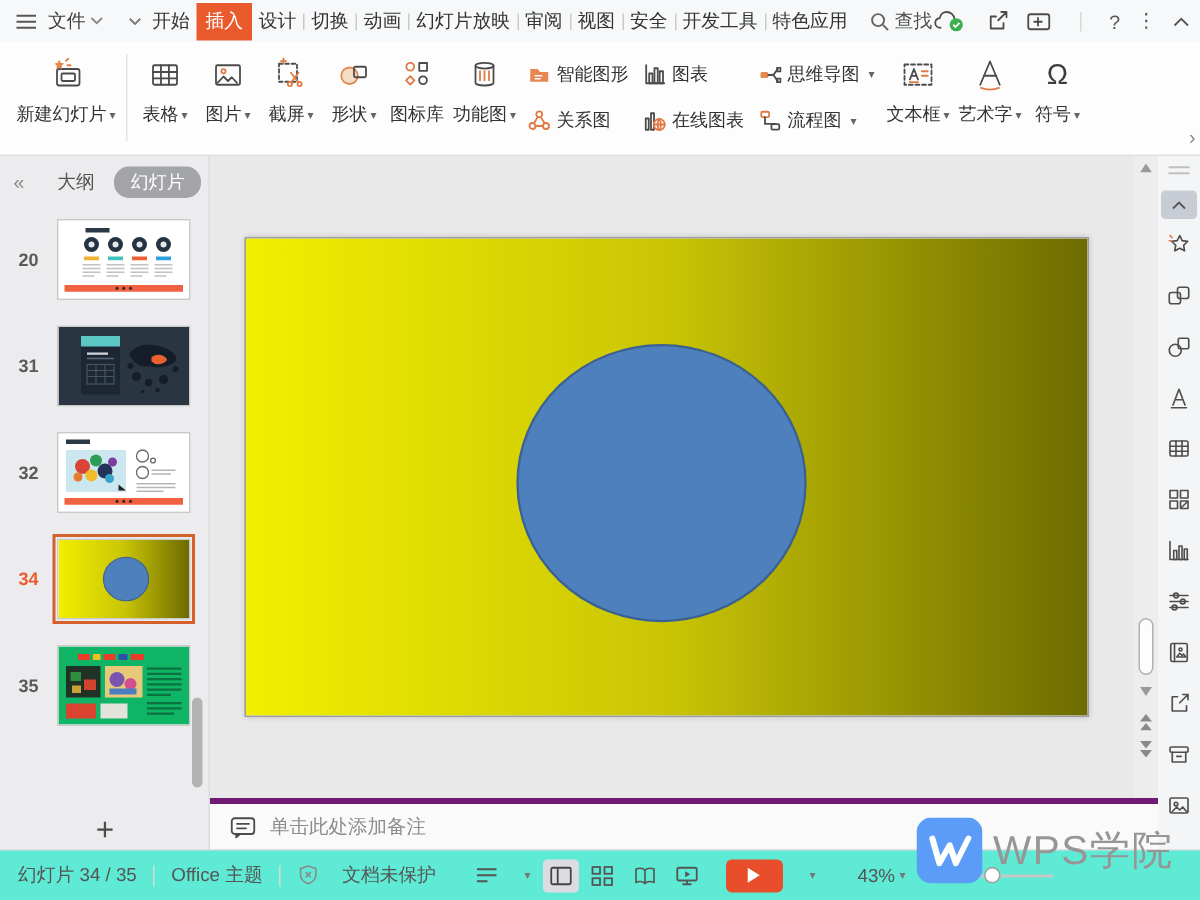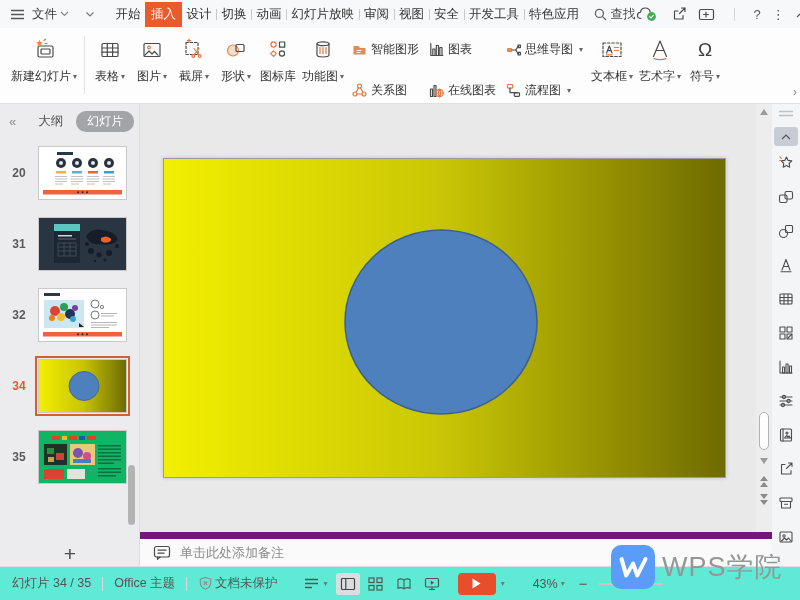--- a/index.html
+++ b/index.html
@@ -5,35 +5,35 @@
   html,body{margin:0;padding:0;width:800px;height:600px;overflow:hidden;
     font-family:"Liberation Sans","DejaVu Sans",sans-serif;background:#fff;
     -webkit-font-smoothing:antialiased;}
   *{box-sizing:border-box;white-space:nowrap;}
   
   .menubar{position:absolute;left:0;top:0;width:800px;height:28px;background:#f7f8f9;
     display:flex;align-items:center;padding:0 10px;font-size:12.5px;color:#3c3c3c;z-index:5;}
   .mb-ico{display:inline-flex;align-items:center;justify-content:center;color:#555;}
   .file-lbl{margin:0 3px 0 7px;}
   .vdiv{width:1px;height:13px;background:#d7d7d7;margin:0 8px;}
-  .tabs{display:flex;align-items:center;margin-left:16px;}
+  .tabs{display:flex;align-items:center;margin-left:2px;}
   .tab{padding:4px 4.5px;color:#333;cursor:default;}
   .tab.active{background:var(--accent);color:#fff;padding:4px 6px;}
   .tsep{width:1px;height:11px;background:#c9c9c9;}
   .search{display:flex;align-items:center;margin-left:10px;color:#4d4d4d;gap:4px;}
   .mb-right{margin-left:auto;display:flex;align-items:center;gap:11px;color:#555;}
   .glyph{font-size:13px;color:#555;}
   
   .ribbon{position:absolute;left:0;top:28px;width:800px;height:76px;background:#fdfdfd;
     border-bottom:1px solid #e1e1e1;display:flex;align-items:flex-start;padding-left:8px;}
   .rbL{display:flex;flex-direction:column;align-items:center;padding:9px 3px 0;min-width:42px;}
   .rbL .rlbl{margin-top:5px;font-size:12px;color:#333;display:flex;align-items:center;}
   .cr{font-style:normal;font-size:8px;color:#666;margin-left:2px;}
   .rb-div{width:1px;height:58px;background:#e4e4e4;margin:8px 4px 0;}
-  .rbStack{display:flex;flex-direction:column;gap:24px;padding:13px 5px 0;}
+  .rbStack{display:flex;flex-direction:column;gap:14px;padding:13px 5px 0;}
   .rbS{display:flex;align-items:center;gap:4px;font-size:12px;color:#333;}
   .sk{stroke:#4b4b4b;fill:none;stroke-width:1.2;stroke-linecap:round;stroke-linejoin:round;}
   .ok{stroke:#e07a45;fill:none;stroke-width:1.2;stroke-linecap:round;stroke-linejoin:round;}
   .rib-expand{position:absolute;right:3px;top:56px;color:#888;font-size:13px;}
   
   .lpanel{position:absolute;left:0;top:104px;width:140px;height:462px;background:#ececee;
     border-right:1px solid #dcdcdc;}
   .ptabs{height:34px;display:flex;align-items:center;padding:0 9px;font-size:12.5px;color:#555;}
   .chev-l{font-size:13px;color:#8a8a8a;margin-right:22px;}
   .ptab-outline{margin-right:13px;}
@@ -48,21 +48,21 @@
   .lp-scroll{position:absolute;left:128px;top:361px;width:7px;height:60px;border-radius:4px;background:#b3b3b3;}
   .add-slide{position:absolute;left:0;bottom:2px;width:140px;text-align:center;
     font-size:21px;font-weight:300;color:#4c4c4c;line-height:20px;}
   
   .canvas{position:absolute;left:140px;top:104px;width:616px;height:428px;background:#e9e9ea;}
   .slide{position:absolute;left:23px;top:54px;width:563px;height:320px;border:1px solid #9c9c9c;
     box-shadow:0 0 4px rgba(0,0,0,.18);}
   .slide svg{display:block;}
   
   .notes{position:absolute;left:140px;top:532px;width:632px;height:34px;background:#fafafa;
-    border-top:7px solid #701a75;display:flex;align-items:center;padding-left:13px;gap:9px;}
+    border-top:4px solid #701a75;display:flex;align-items:center;padding-left:13px;gap:9px;}
   .notes-txt{font-size:13px;color:#8c8c8c;}
   
   .vscroll{position:absolute;left:756px;top:104px;width:16px;height:428px;background:#ededee;}
   .vs-up{position:absolute;left:4px;top:5px;}
   .vs-thumb{position:absolute;left:3px;top:308px;width:10px;height:38px;background:#fdfdfd;
     border:1px solid #b2b2b2;border-radius:5px;}
   .vs-btn{position:absolute;left:4px;}
   
   .rtool{position:absolute;left:772px;top:104px;width:28px;height:462px;background:#f4f5f6;
     display:flex;flex-direction:column;align-items:center;}
@@ -70,21 +70,21 @@
   .rt-chevbox{margin-top:10px;width:24px;height:19px;background:#c8cdd5;border-radius:3px;
     display:flex;align-items:center;justify-content:center;}
   .rt-icons{margin-top:8px;display:flex;flex-direction:column;gap:16px;align-items:center;}
   .rk{stroke:#4e4e4e;fill:none;stroke-width:1.1;stroke-linecap:round;stroke-linejoin:round;}
   .rko{stroke:#e07a45;fill:none;stroke-width:1.1;stroke-linecap:round;}
   
   .statusbar{position:absolute;left:0;top:566px;width:800px;height:34px;background:#5eead4;
     border-top:1px solid #dfdfdf;display:flex;align-items:center;padding:0 12px;
     font-size:12.5px;color:#555;}
   .sb-div{width:1px;height:14px;background:#d9d9d9;margin:0 11px;}
-  .sb-grp{display:flex;align-items:center;gap:2px;}
+  .sb-grp{display:flex;align-items:center;gap:15px;}
   .view-btn{display:flex;align-items:center;justify-content:center;width:24px;height:22px;border-radius:3px;}
   .view-btn.on{background:#dbdde0;}
   .playbtn{width:38px;height:22px;border-radius:4px;background:var(--play_button);
     display:flex;align-items:center;justify-content:center;}
   .zoomlbl{margin-left:28px;color:#555;}
   .minus{font-size:15px;color:#555;margin-left:14px;}
   .slider{position:relative;width:64px;height:2px;background:#c7c7c7;margin-left:12px;}
   .slider .knob{position:absolute;left:18px;top:-5px;width:11px;height:11px;border-radius:50%;
     background:#fff;border:1px solid #9e9e9e;}
   

